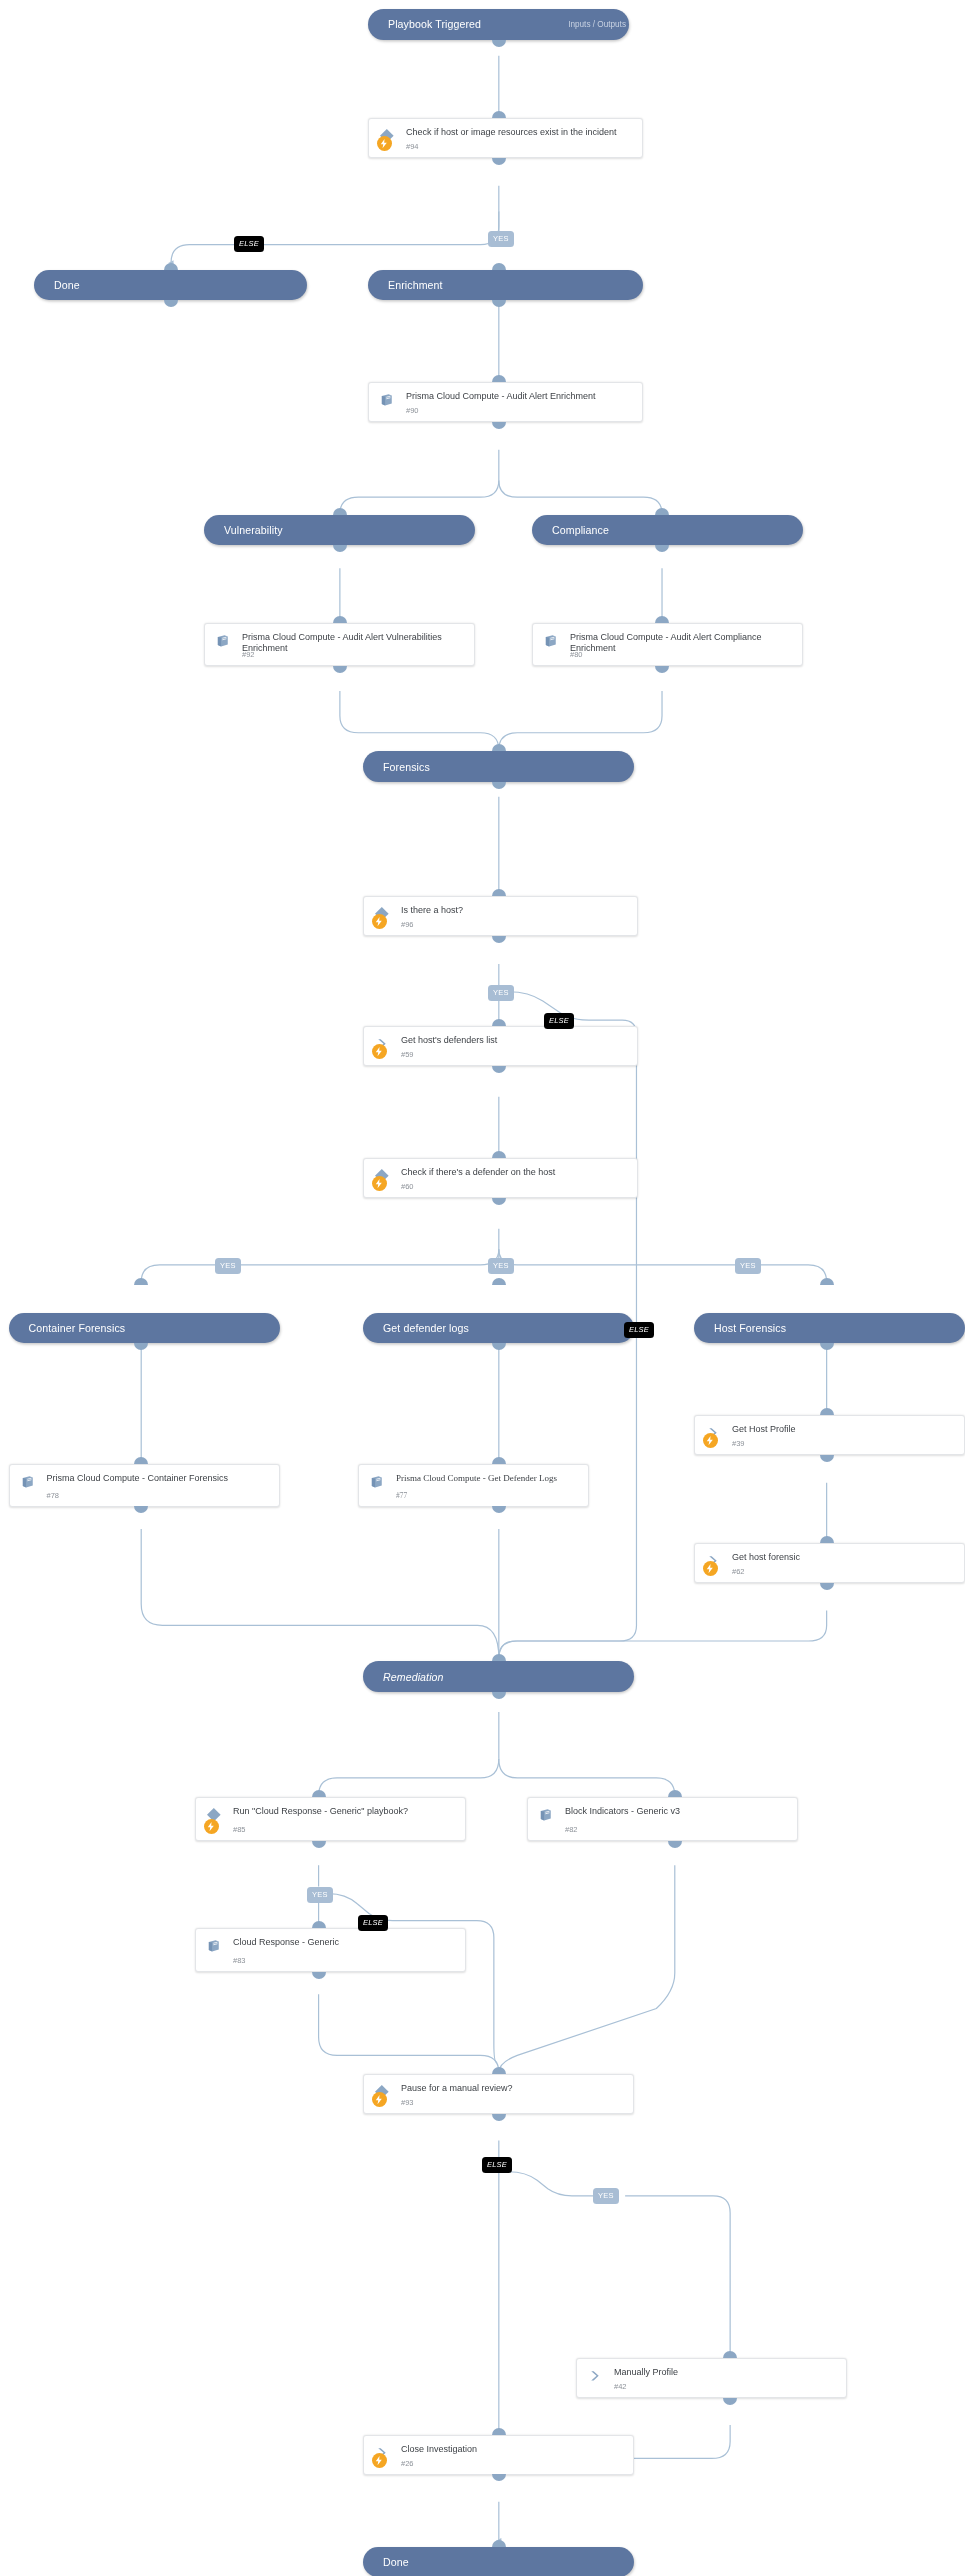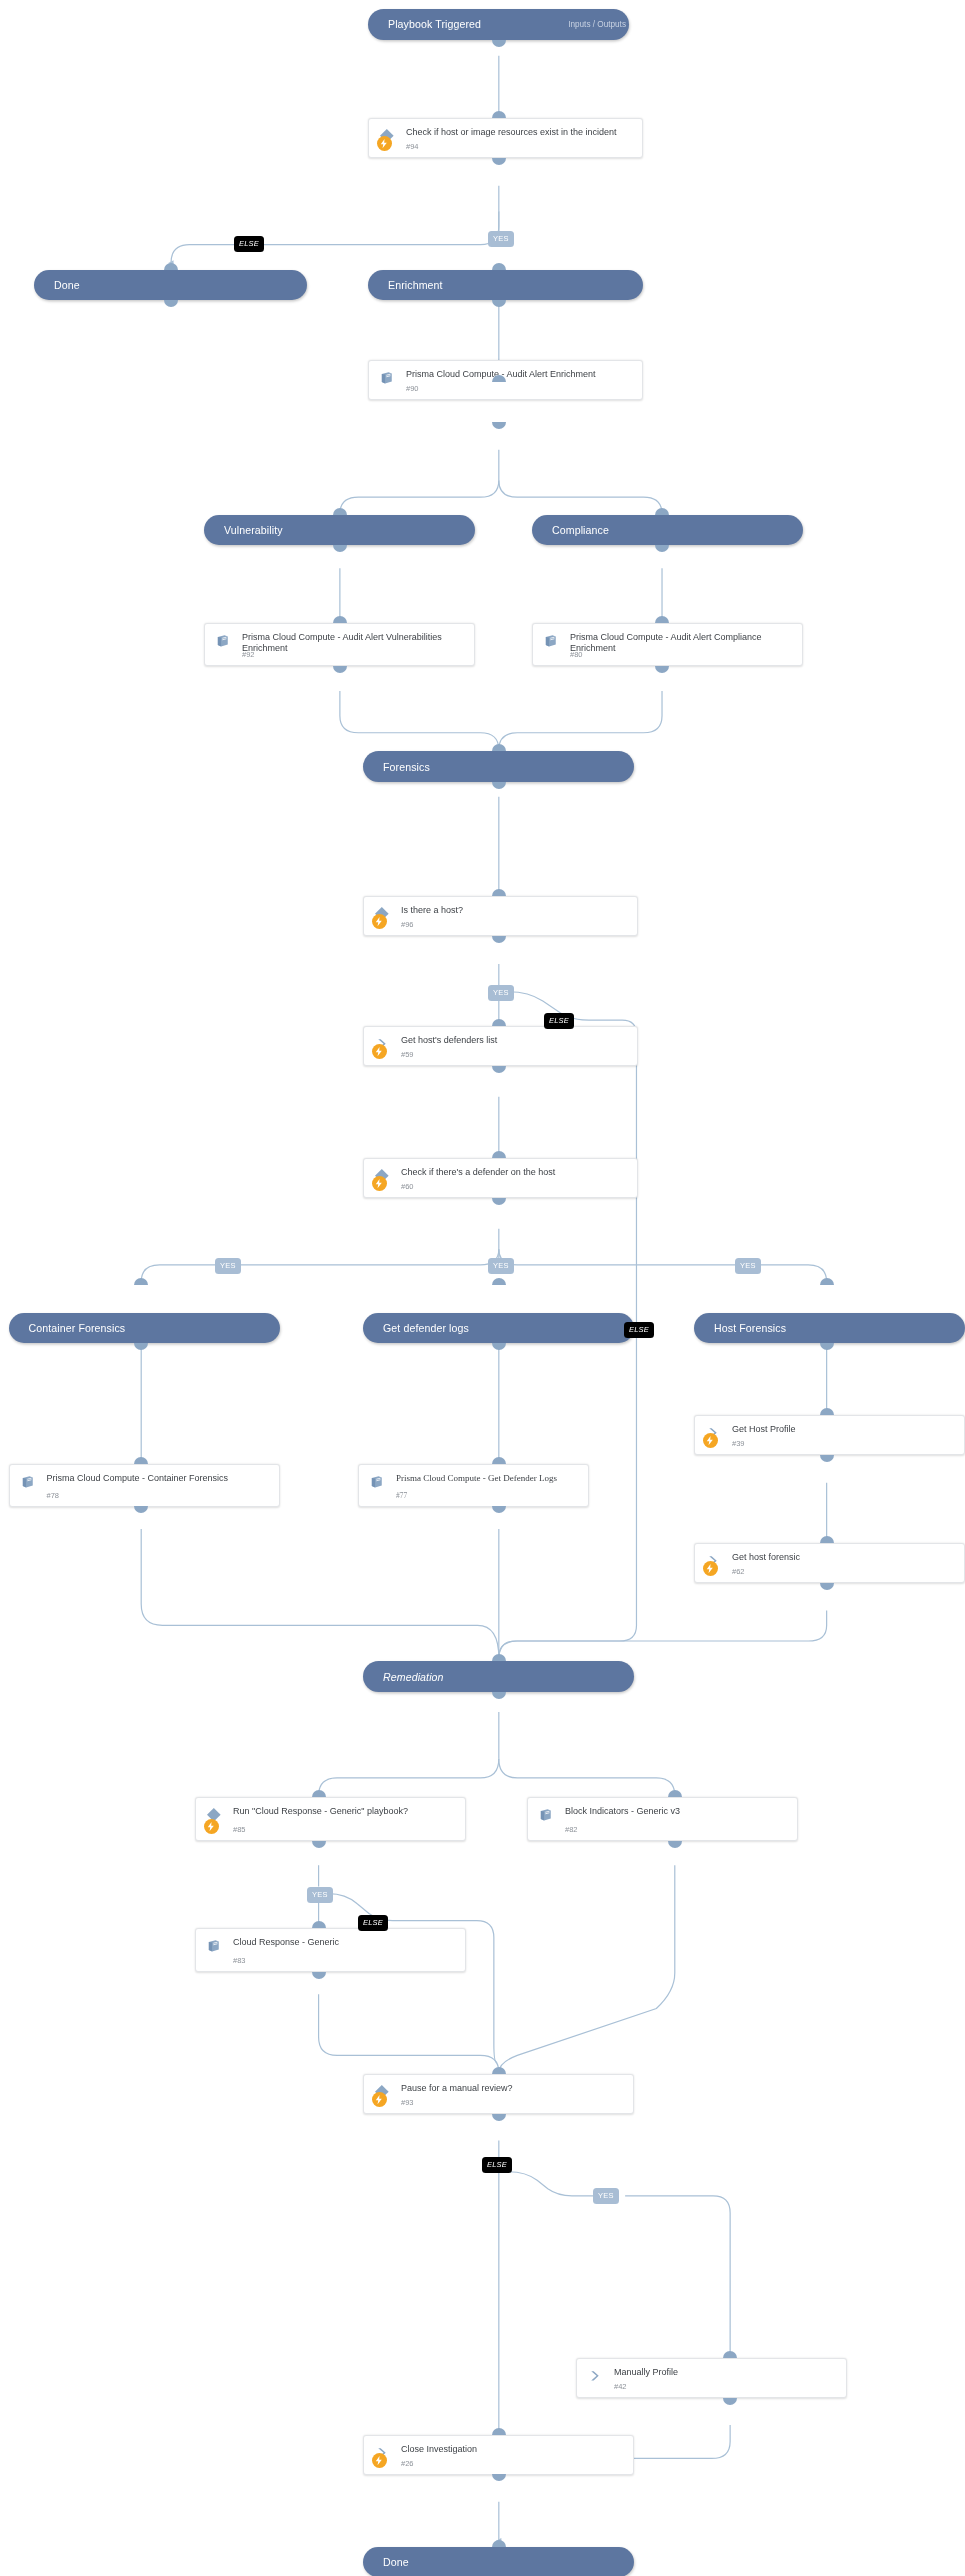--- a/index.html
+++ b/index.html
@@ -227,21 +227,21 @@
   </div>
   <div class="port port-bottom" style="left:164px; top:300px;"></div>
 
   <div class="port port-top" style="left:492px; top:263px;"></div>
   <div class="section-node" style="left:368px; top:270px; width:275px; height:30px;">
     <span class="section-label">Enrichment</span>
   </div>
   <div class="port port-bottom" style="left:492px; top:300px;"></div>
 
   <div class="port port-top" style="left:492px; top:375px;"></div>
-  <div class="task-node" style="left:368px; top:360px; width:275px; height:40px;">
+  <div class="task-node" style="left:368px; top:382px; width:275px; height:40px;">
     <span class="task-icon">
       <svg width="15.6" height="15.6" viewBox="0 0 22 22">
         <path d="M4,5.5 L13.5,3 L18,5 L18,16.2 L8.6,19 L4,16.8 Z" fill="#8ca7c4"></path>
         <path d="M8.6,6.2 L8.6,19 L4,16.8 L4,5.5 Z" fill="#7593b5"></path>
         <path d="M10.3,7.4 L16.2,5.9 M10.3,9.6 L16.2,8.1" stroke="#ffffff" stroke-width="1.1"></path>
       </svg>
     </span>
     <span class="task-title">Prisma Cloud Compute - Audit Alert Enrichment</span>
     <span class="task-num">#90</span>
   </div>

